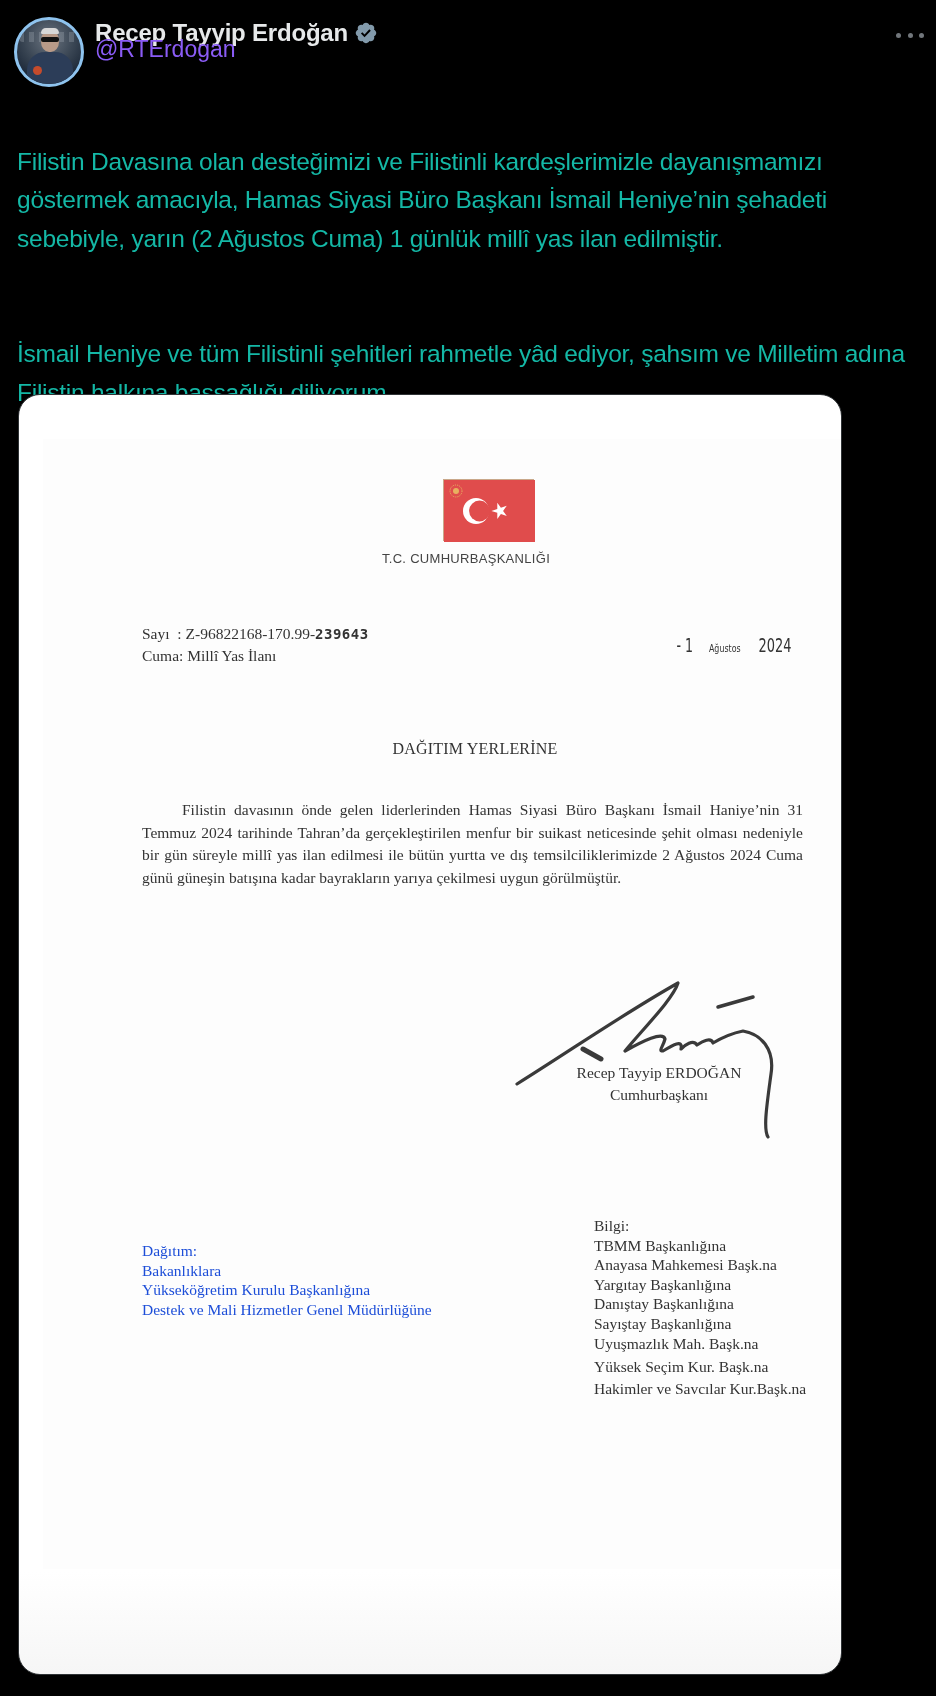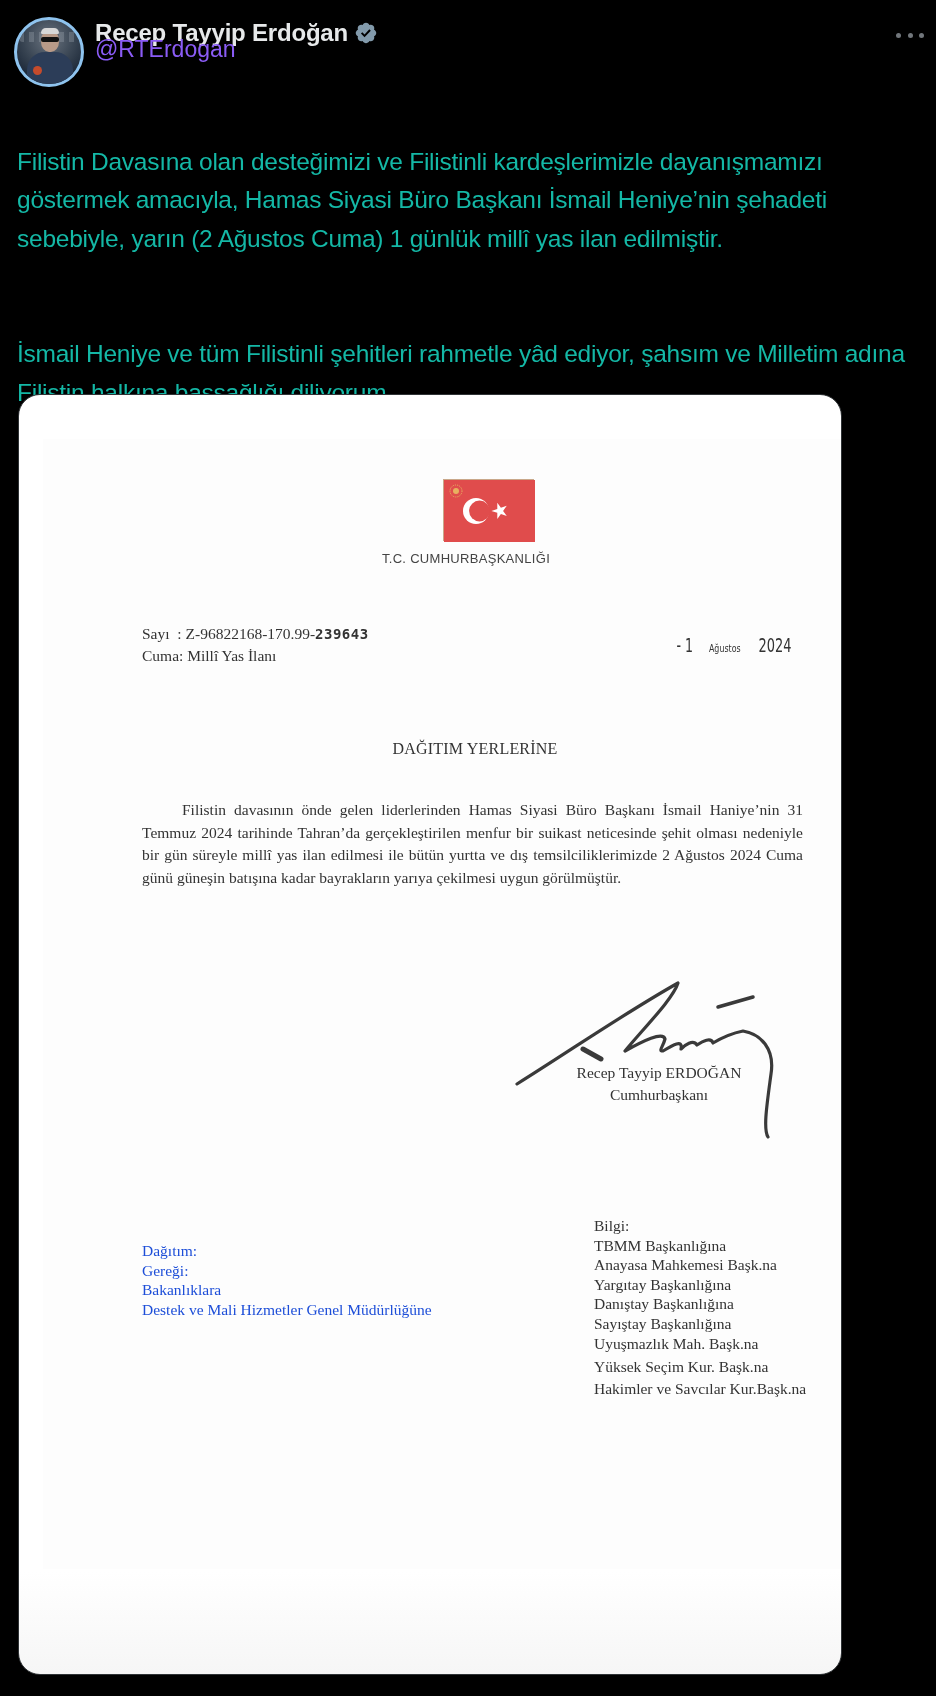--- a/index.html
+++ b/index.html
@@ -143,22 +143,22 @@
       </g>
     </svg>
 
     <div class="sig-name">
       <div>Recep Tayyip ERDOĞAN</div>
       <div>Cumhurbaşkanı</div>
     </div>
 
     <div class="dist-left">
       <div>Dağıtım:</div>
-      <div>Gereği:</div>
       <div>Bakanlıklara</div>
+      <div>Yükseköğretim Kurulu Başkanlığına</div>
       <div>Destek ve Mali Hizmetler Genel Müdürlüğüne</div>
     </div>
 
     <div class="dist-right">
       <div>Bilgi:</div>
       <div>TBMM Başkanlığına</div>
       <div>Anayasa Mahkemesi Başk.na</div>
       <div>Yargıtay Başkanlığına</div>
       <div>Danıştay Başkanlığına</div>
       <div>Sayıştay Başkanlığına</div>

